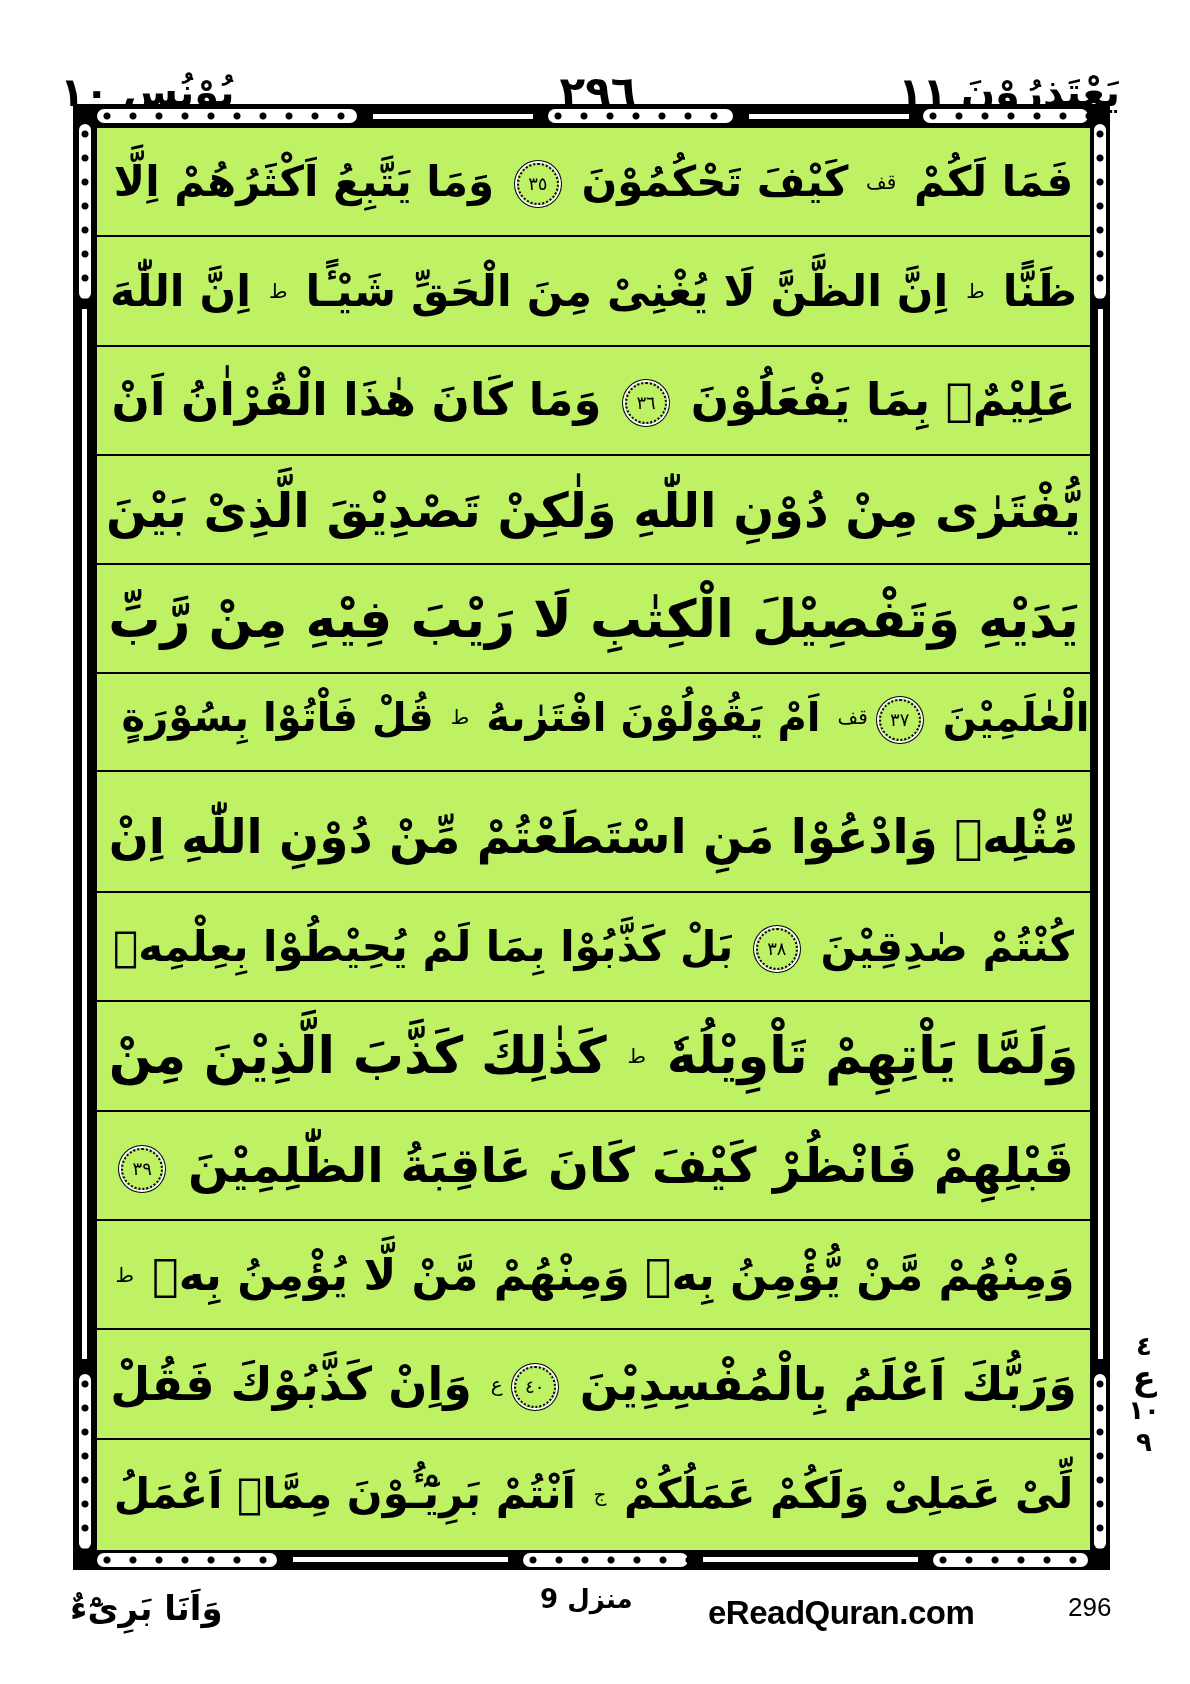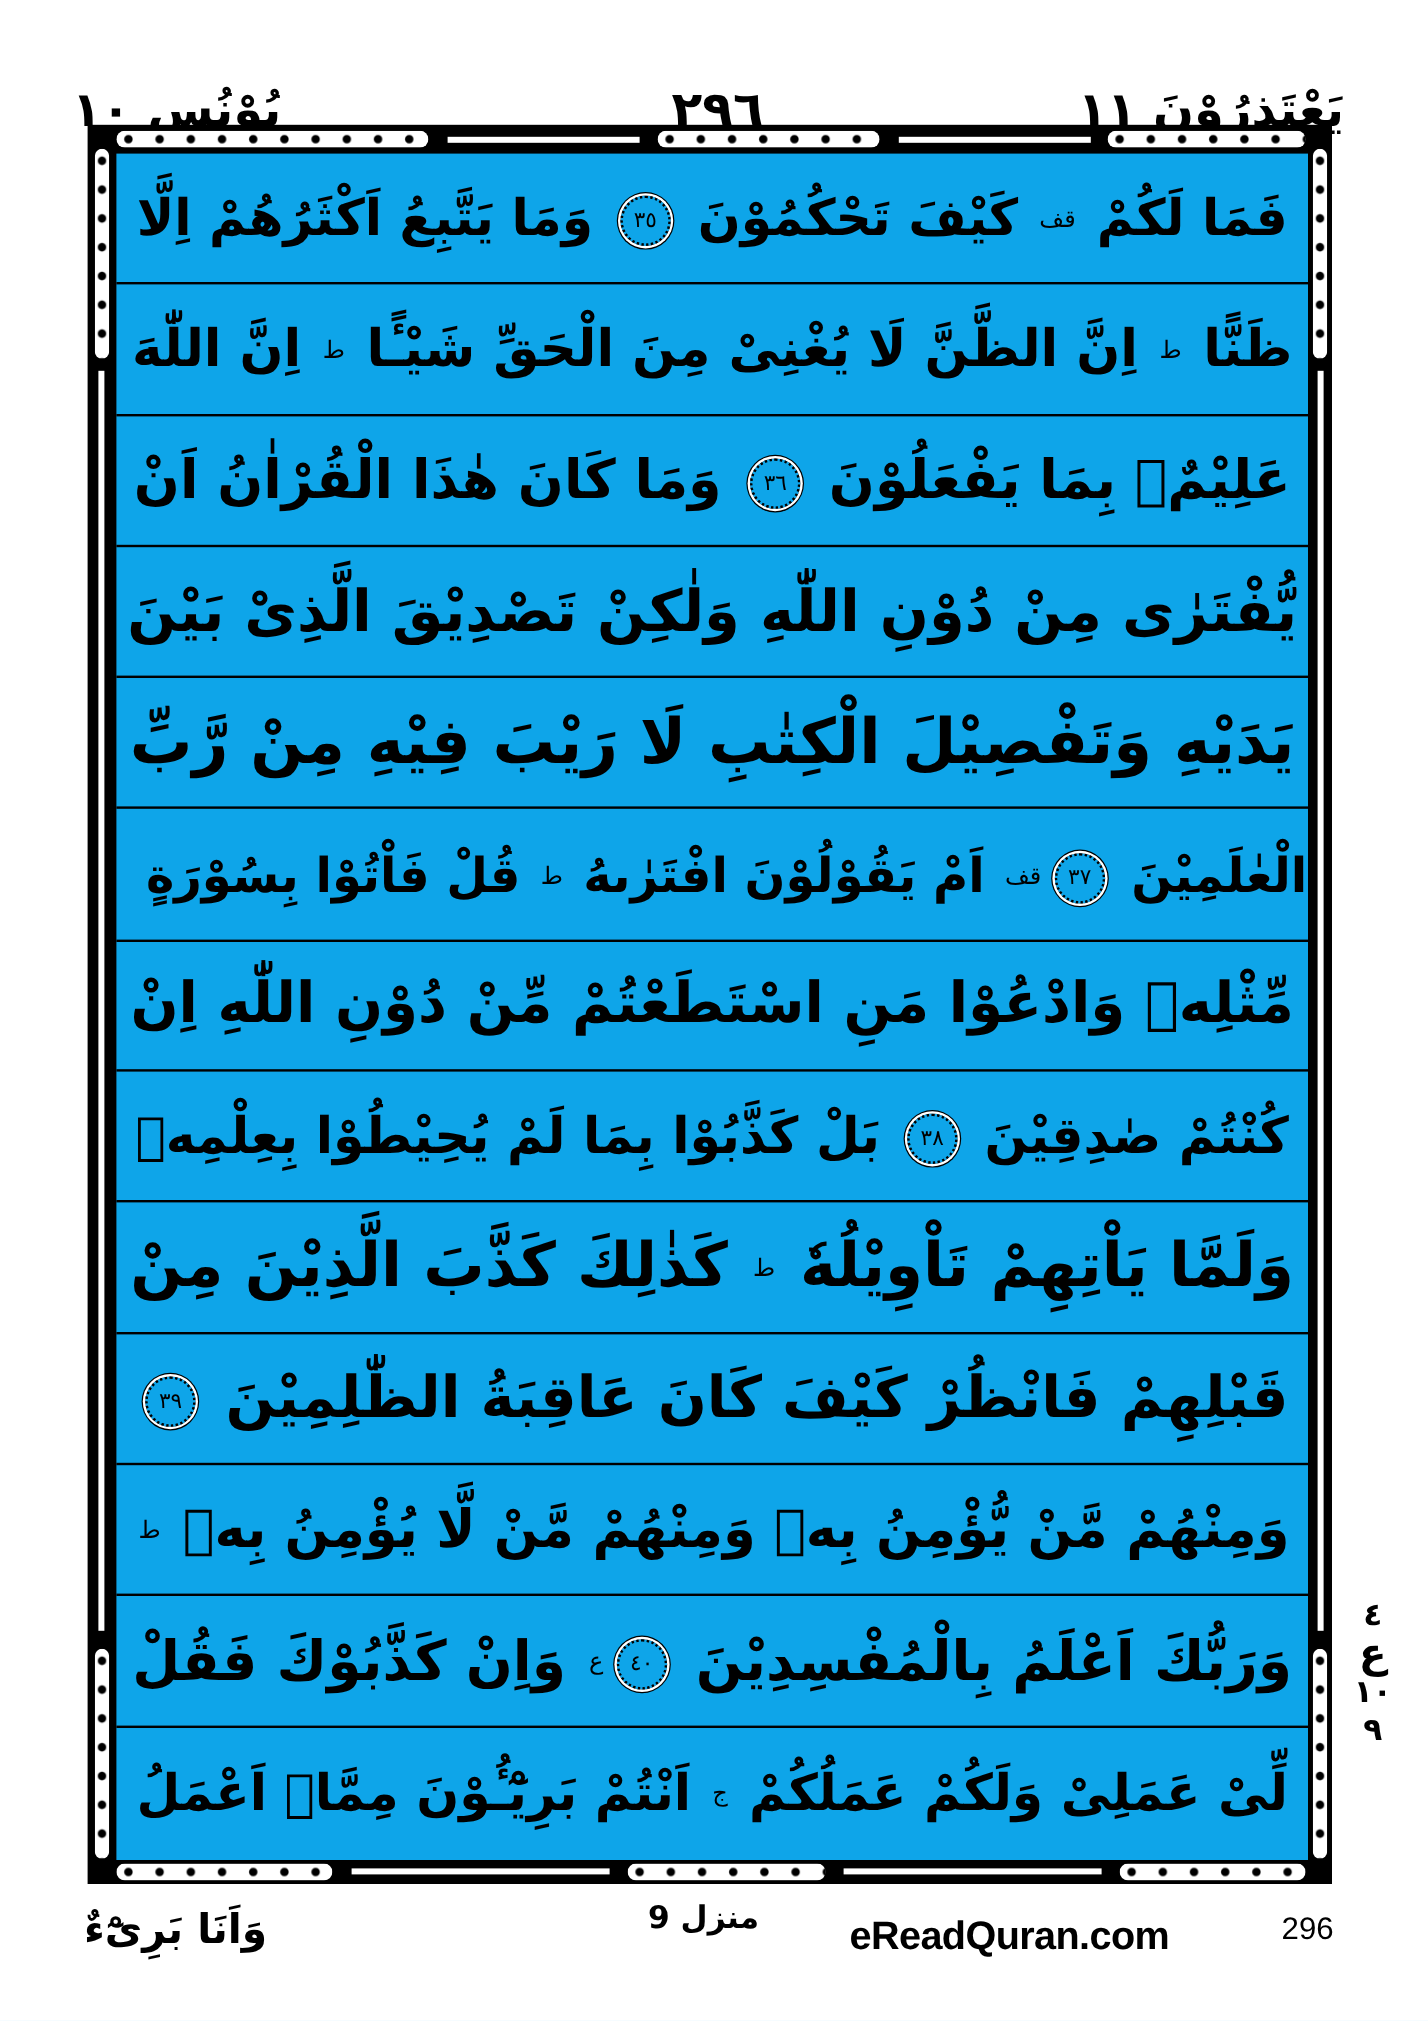--- a/index.html
+++ b/index.html
@@ -26,21 +26,21 @@
       #fff;
   }
   .orn-v {
     position: absolute; width: 12px; border-radius: 6px;
     background:
       radial-gradient(circle at 6px 10px, #000 3px, transparent 4px) 0 0/12px 24px repeat-y,
       #fff;
   }
   .content {
     position: absolute; left: 24px; top: 24px; right: 20px; bottom: 20px;
-    background: #0ea5e9;
+    background: #bef264;
   }
   .row {
     position: absolute; left: 0; right: 0; height: 109.3px;
     border-bottom: 2px solid #000; box-sizing: border-box;
     display: flex; align-items: center; justify-content: center;
     direction: rtl;
   }
   .row:last-child { border-bottom: none; }
   .verse-line {
     font-family: "DejaVu Sans", sans-serif; font-weight: bold;
@@ -103,21 +103,21 @@
       </div>
     <div class="row" style="top:218.6px;">
         <div class="verse-line" style="font-size: 45px;"><span> عَلِيْمٌۢ بِمَا يَفْعَلُوْنَ </span><span class="ayah">٣٦</span><span> وَمَا كَانَ هٰذَا الْقُرْاٰنُ اَنْ </span></div>
       </div>
     <div class="row" style="top:437.2px;">
         <div class="verse-line" style="font-size: 52px;"><span> يَدَيْهِ وَتَفْصِيْلَ الْكِتٰبِ لَا رَيْبَ فِيْهِ مِنْ رَّبِّ </span></div>
       </div>
     <div class="row" style="top:327.9px;">
         <div class="verse-line" style="font-size: 48px;"><span> يُّفْتَرٰى مِنْ دُوْنِ اللّٰهِ وَلٰكِنْ تَصْدِيْقَ الَّذِىْ بَيْنَ </span></div>
       </div>
-    <div class="row" style="top:548px;padding-left:24px;">
+    <div class="row" style="top:535px;padding-left:24px;">
         <div class="verse-line" style="font-size: 40px;"><span> الْعٰلَمِيْنَ </span><span class="ayah">٣٧</span><span class="mark">قف</span><span> اَمْ يَقُوْلُوْنَ افْتَرٰىهُ </span><span class="mark">ط</span><span> قُلْ فَاْتُوْا بِسُوْرَةٍ </span></div>
       </div>
     <div class="row" style="top:655.8px;">
         <div class="verse-line" style="font-size: 47px;"><span> مِّثْلِهٖ وَادْعُوْا مَنِ اسْتَطَعْتُمْ مِّنْ دُوْنِ اللّٰهِ اِنْ </span></div>
       </div>
     <div class="row" style="top:765.1px;">
         <div class="verse-line" style="font-size: 42px;"><span> كُنْتُمْ صٰدِقِيْنَ </span><span class="ayah">٣٨</span><span> بَلْ كَذَّبُوْا بِمَا لَمْ يُحِيْطُوْا بِعِلْمِهٖ </span></div>
       </div>
     <div class="row" style="top:874.4px;">
         <div class="verse-line" style="font-size: 51px;"><span> وَلَمَّا يَاْتِهِمْ تَاْوِيْلُهٗ </span><span class="mark">ط</span><span> كَذٰلِكَ كَذَّبَ الَّذِيْنَ مِنْ </span></div>

